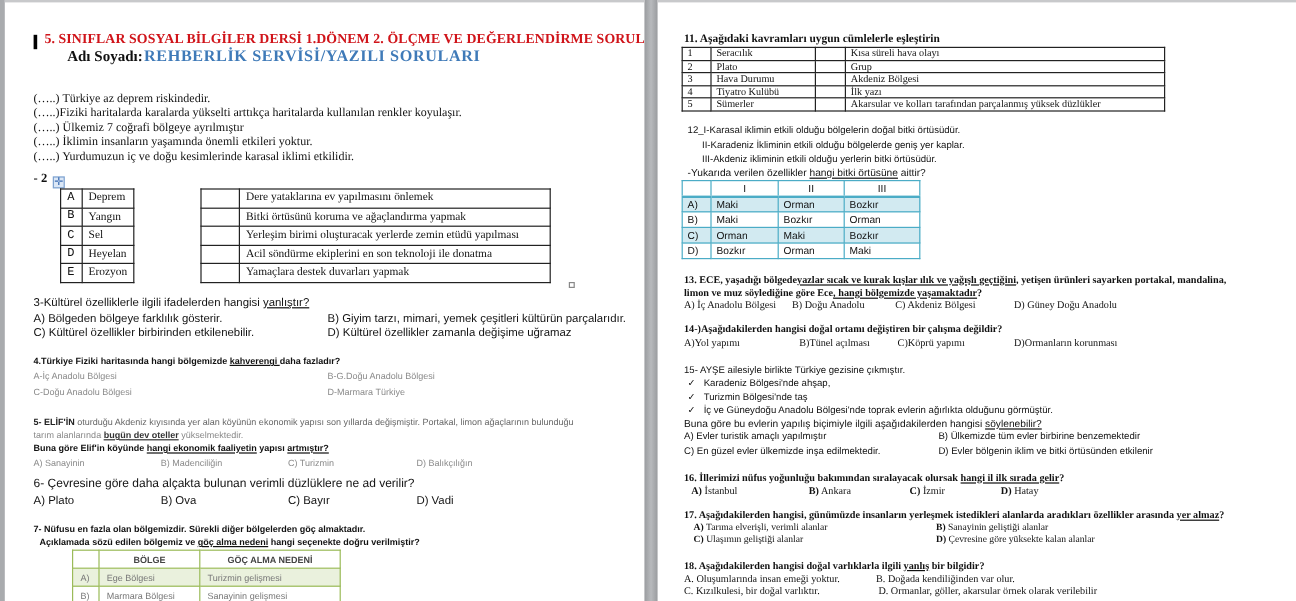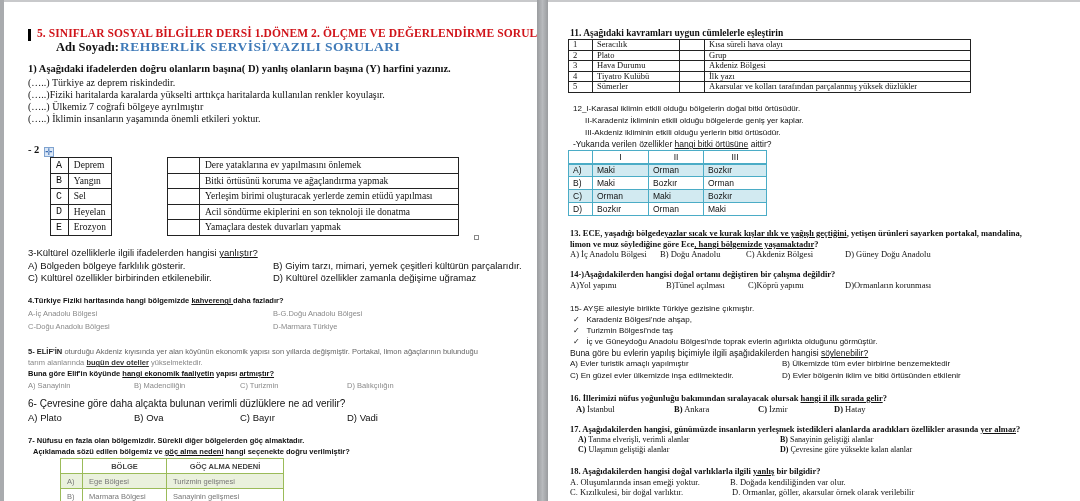--- a/index.html
+++ b/index.html
@@ -50,25 +50,25 @@
 <body>
 
 <div class="gap-shadow"></div>
 
 <div class="page" id="page-left">
   <div class="title-bar"></div>
   <div class="abs title serif">5. SINIFLAR SOSYAL BİLGİLER DERSİ 1.DÖNEM 2. ÖLÇME VE DEĞERLENDİRME SORULARI</div>
   <div class="abs name-label serif">Adı Soyadı:</div>
   <div class="abs name-value serif">REHBERLİK SERVİSİ/YAZILI SORULARI</div>
 
-  <div class="abs q-head serif" style="left:24px; top:61px;">1) Aşağıdaki ifadelerden doğru olanların başına( D) yanlış olanların başına (Y) harfini yazınız.</div>
   <div class="abs line serif" style="left:24px; top:75px;">(…..) Türkiye az deprem riskindedir.</div>
   <div class="abs line serif" style="left:24px; top:87px;">(…..)Fiziki haritalarda karalarda yükselti arttıkça haritalarda kullanılan renkler koyulaşır.</div>
   <div class="abs line serif" style="left:24px; top:99px;">(…..) Ülkemiz 7 coğrafi bölgeye ayrılmıştır</div>
   <div class="abs line serif" style="left:24px; top:111px;">(…..) İklimin insanların yaşamında önemli etkileri yoktur.</div>
+  <div class="abs line serif" style="left:24px; top:123px;">(…..) Yurdumuzun iç ve doğu kesimlerinde karasal iklimi etkilidir.</div>
 
   <div class="abs q-head serif" style="left:24px; top:142px;">- 2</div>
   <div class="move-icon">✛</div>
   <table class="t2" style="left:46px; top:155px; width:62px;">
     <tbody>
       <tr>
           <td class="letter">A</td>
           <td>Deprem</td>
         </tr>
       <tr>

